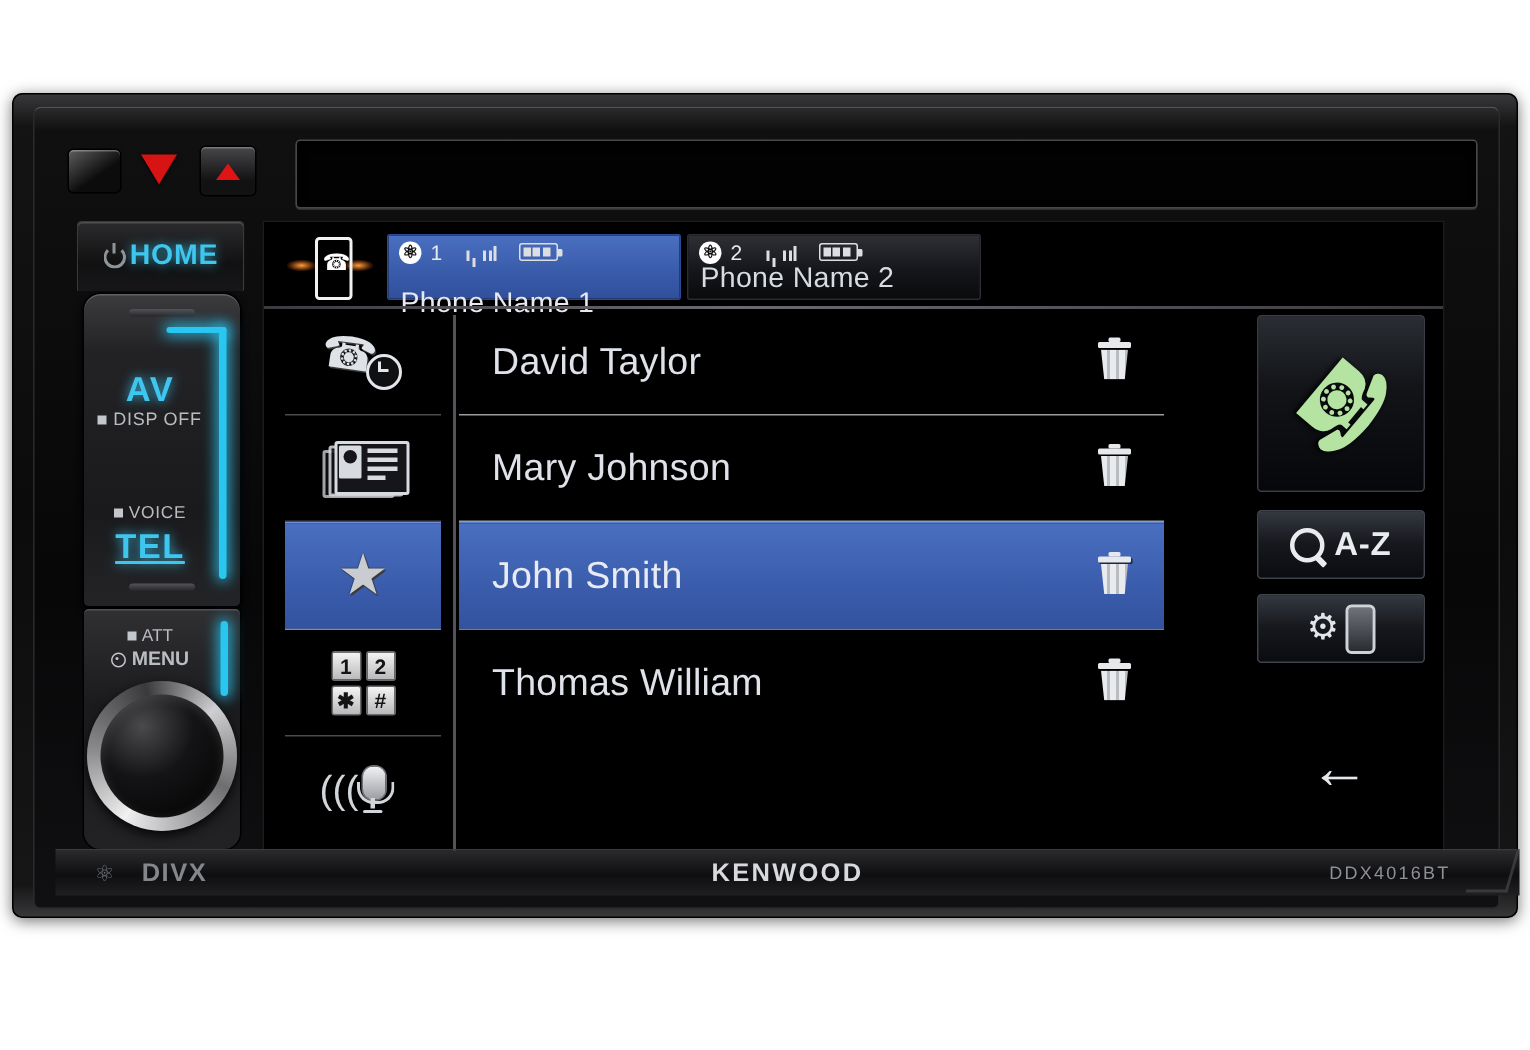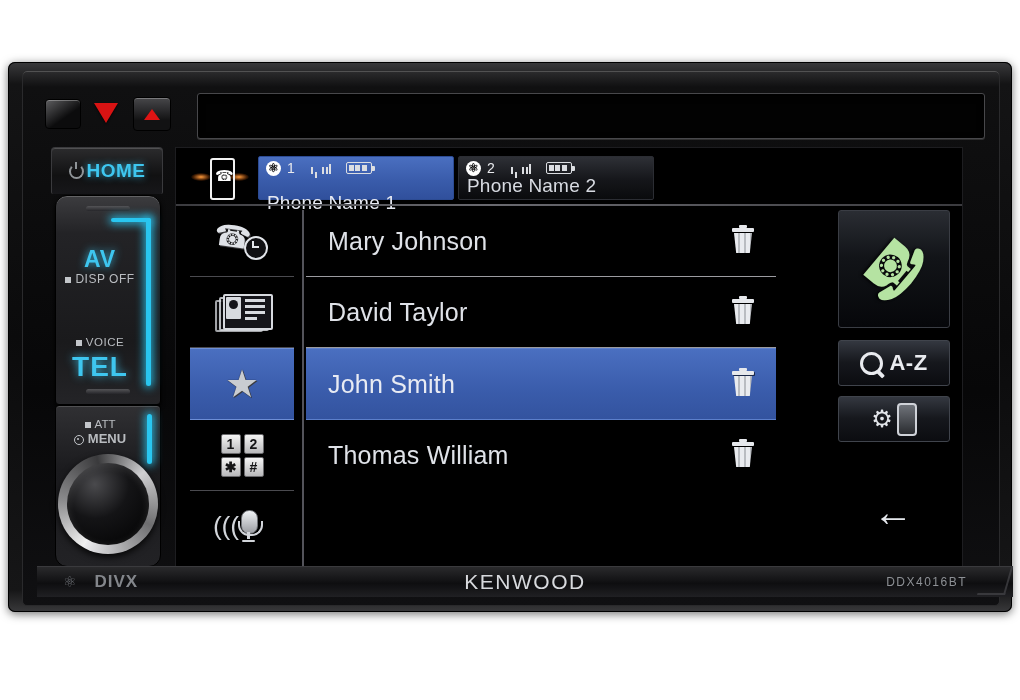--- a/index.html
+++ b/index.html
@@ -99,22 +99,23 @@
   .disp-lbl{
     position:absolute;left:0;right:16px;top:76px;text-align:center;
     color:#b9bcc0;font-size:12px;letter-spacing:.5px;
   }
   .voice-lbl{
     position:absolute;left:0;right:16px;top:140px;text-align:center;
     color:#b9bcc0;font-size:11.5px;letter-spacing:.5px;
   }
   .tel-lbl{
     position:absolute;left:0;right:16px;top:155px;text-align:center;
-    color:#3ec6ef;font-size:28px;font-weight:bold;letter-spacing:1px;
+    color:#3ec6ef;font-size:23px;font-weight:bold;letter-spacing:1px;
     text-shadow:0 0 8px rgba(62,198,239,.9);
+    text-decoration:underline;
   }
   .sq{display:inline-block;width:6px;height:6px;background:#c3c6ca;margin-right:4px;vertical-align:middle;}
   .ring{display:inline-block;width:8px;height:8px;border:1.5px solid #c3c6ca;border-radius:50%;
         margin-right:4px;vertical-align:middle;position:relative;}
   .ring:after{content:"";position:absolute;left:2px;top:2px;width:2px;height:2px;background:#c3c6ca;border-radius:50%;}
 
   .knobpad{
     position:absolute;left:10px;top:258px;width:104px;height:160px;border-radius:4px 4px 12px 12px;
     background:linear-gradient(180deg,#303033,#1b1b1e 40%,#222225);
     border:1px solid #000;box-shadow:inset 0 1px 0 rgba(255,255,255,.16);
@@ -326,22 +327,22 @@
 
   
   .bot-bezel{
     position:absolute;left:14px;bottom:8px;width:976px;height:30px;
     background:linear-gradient(180deg,#2a2a2c,#0e0e10 55%,#202023);
     border-top:1px solid #3a3a3d;display:flex;align-items:center;
   }
   .bt-small{margin-left:26px;color:#6d7075;font-size:15px;}
   .divx{margin-left:18px;color:#83868b;font-size:17px;font-weight:bold;letter-spacing:1px;}
   .kenwood{
-    position:absolute;left:50%;transform:translateX(-50%);color:#d7d9dd;font-size:21px;
-    letter-spacing:1.5px;font-family:"Liberation Sans",sans-serif;
+    position:absolute;left:50%;transform:translateX(-50%);color:#d7d9dd;font-size:17px;
+    letter-spacing:1.5px;font-family:"Liberation Sans",sans-serif;font-weight:bold;
   }
   .model{position:absolute;right:46px;color:#8d9095;font-size:12px;letter-spacing:1.5px;}
   .corner-cut{
     position:absolute;right:4px;bottom:2px;width:26px;height:26px;
     border-right:2px solid #46464a;border-bottom:2px solid #46464a;transform:skewX(-16deg);opacity:.7;
   }
 </style>
 </head>
 <body>
 
@@ -492,28 +493,28 @@
                     <span class="arc"></span>
                     <span class="stem"></span>
                     <span class="base"></span>
                 </span>
               </div>
             </div>
           </div>
 
           <div class="list">
             <div class="row">
-              <span class="row-name">Mary Johnson</span>
+              <span class="row-name">David Taylor</span>
               <span class="trash">
                   <i class="lid"></i>
                   <i class="can"></i>
                 </span>
             </div>
             <div class="row">
-              <span class="row-name">David Taylor</span>
+              <span class="row-name">Mary Johnson</span>
               <span class="trash">
                   <i class="lid"></i>
                   <i class="can"></i>
                 </span>
             </div>
             <div class="row sel">
               <span class="row-name">John Smith</span>
               <span class="trash">
                   <i class="lid"></i>
                   <i class="can"></i>

